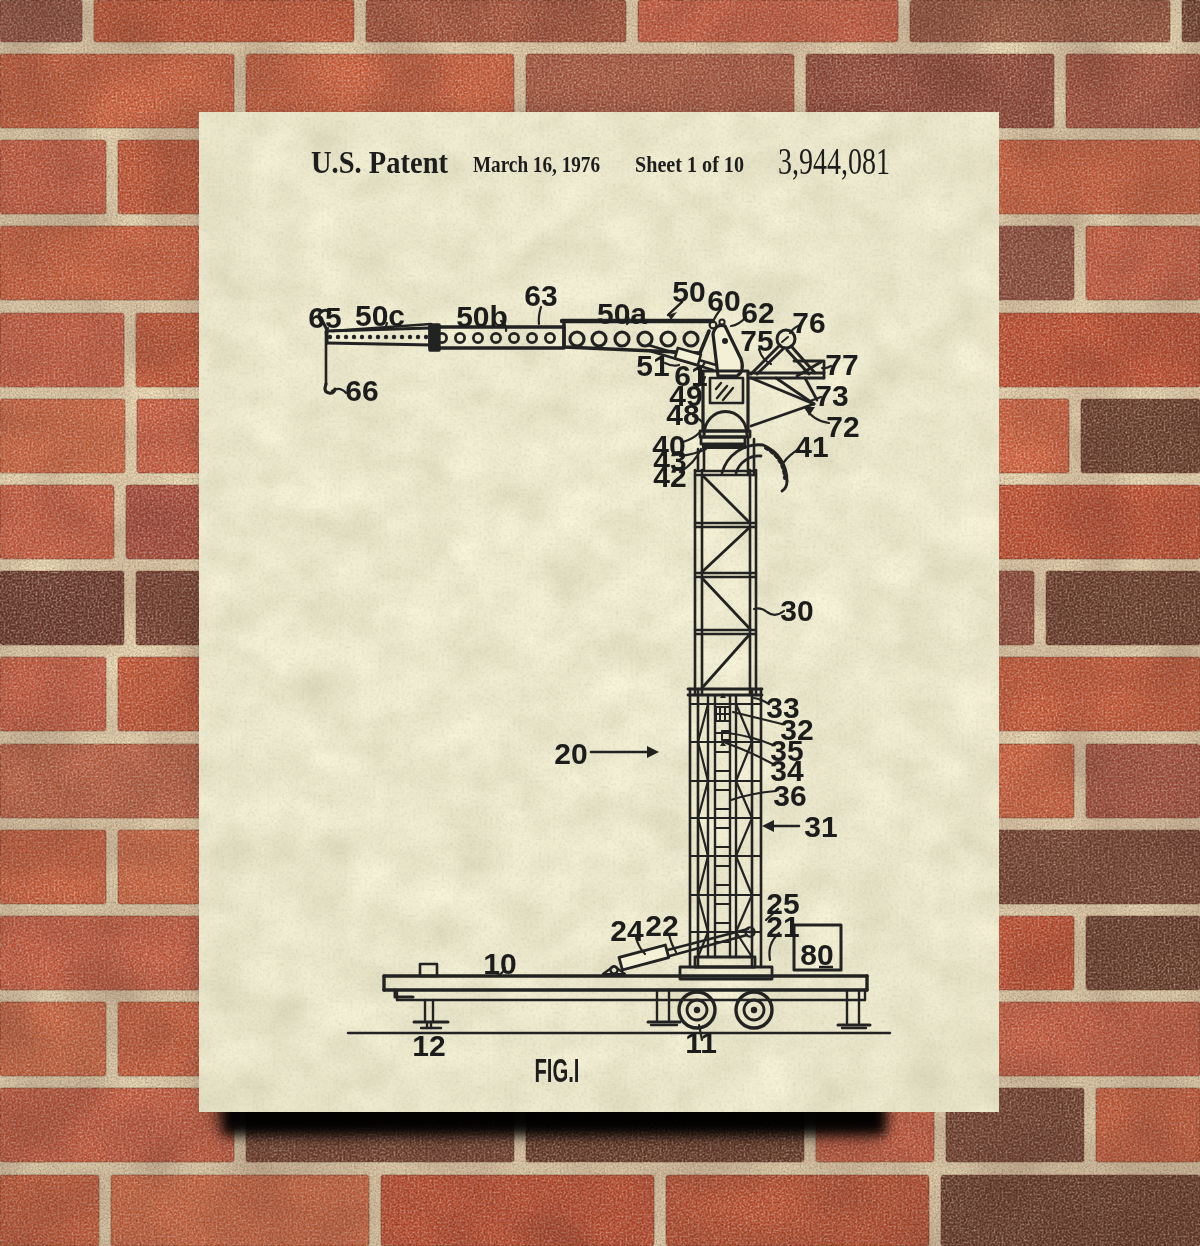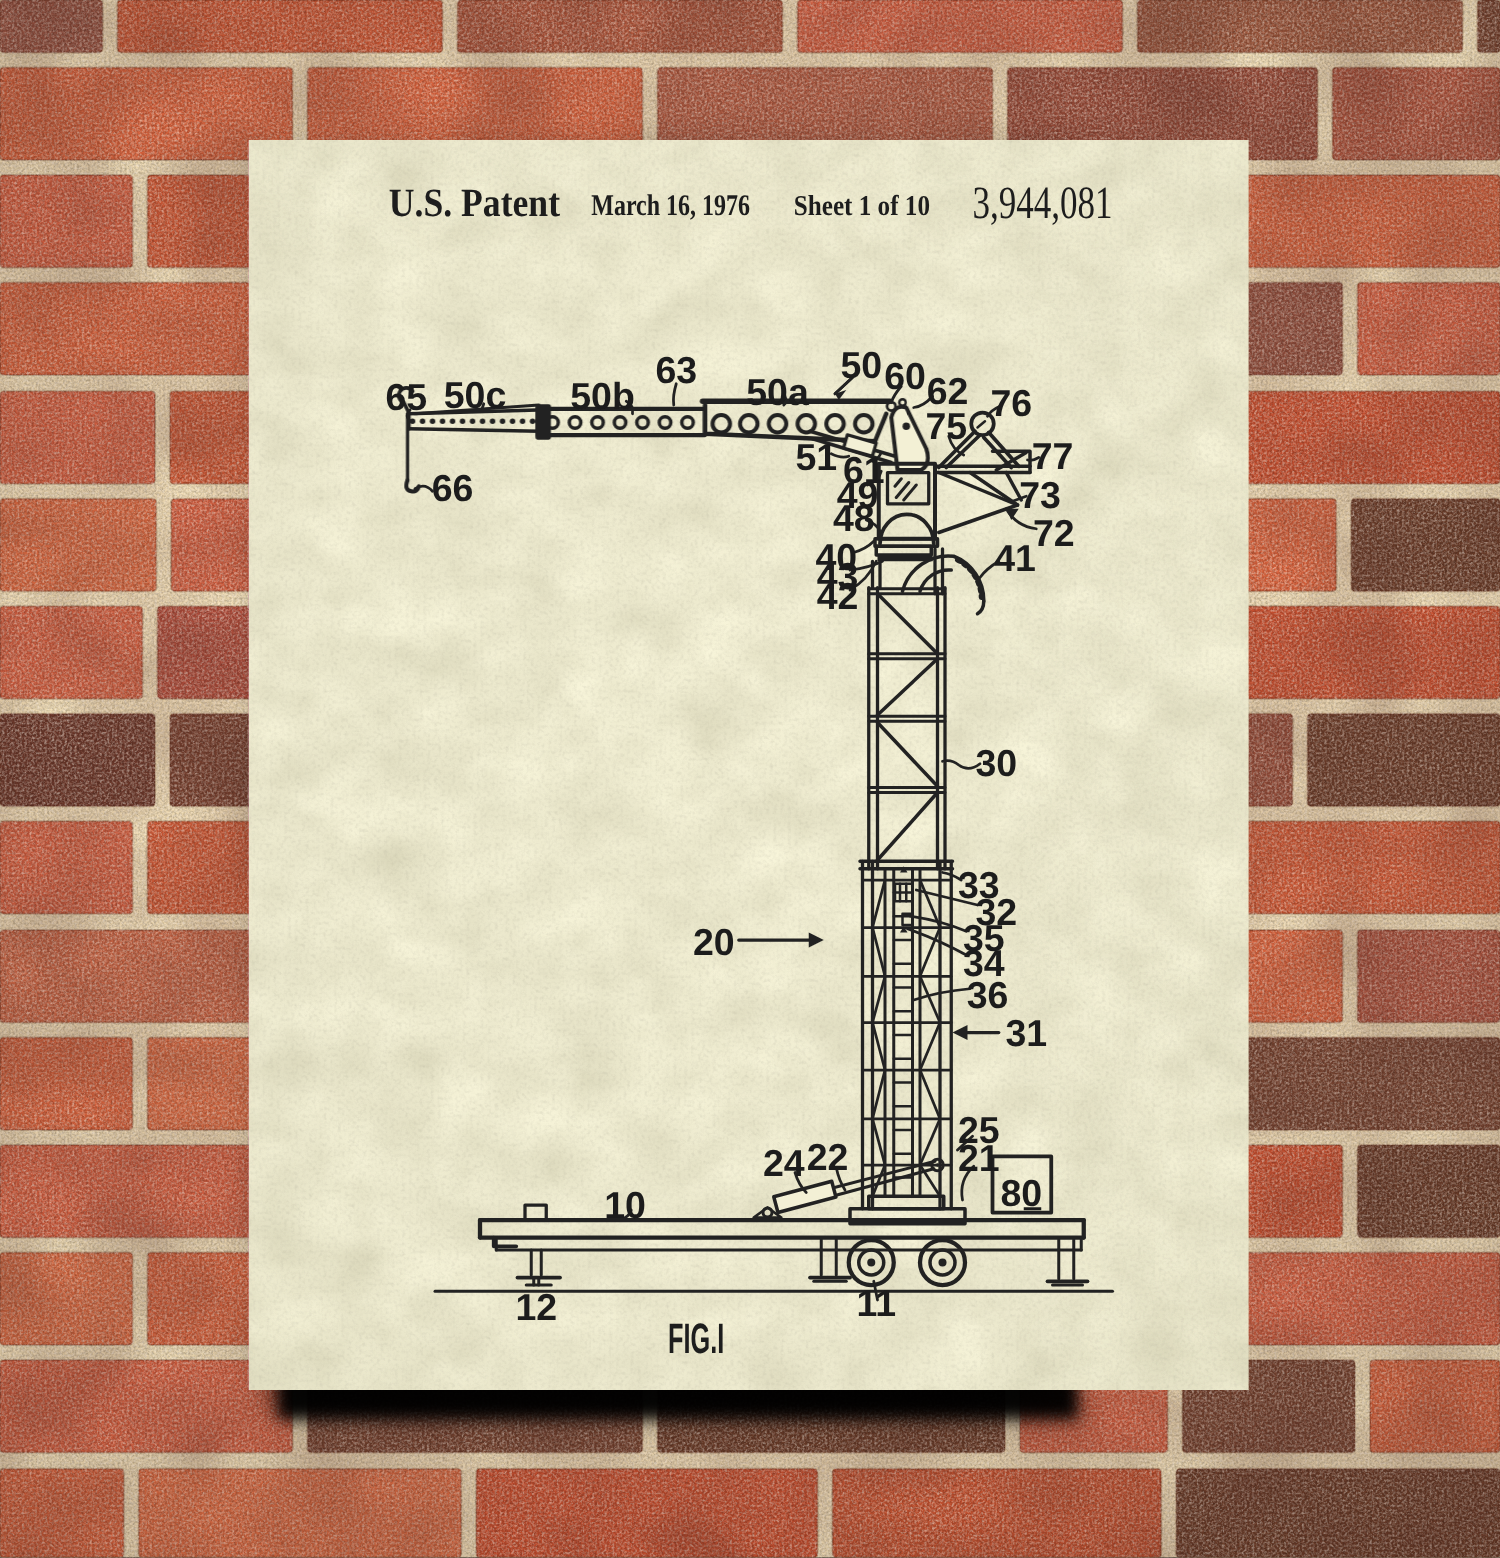--- a/index.html
+++ b/index.html
@@ -1,18 +1,18 @@
 <!DOCTYPE html>
 <html><head>
 <meta charset="utf-8">
 <style>
 html,body{margin:0;padding:0;background:#111;}
 #stage{position:relative;width:1200px;height:1246px;overflow:hidden;font-family:"Liberation Sans",sans-serif;}
-#poster{position:absolute;left:199px;top:112px;width:640px;height:1000px;background:#f9a8d4;
- box-shadow:23px 23px 11px 0 rgba(0,0,0,0.96), 15px 15px 26px 2px rgba(0,0,0,0.45);}
+#poster{position:absolute;left:199px;top:112px;width:640px;height:1000px;background:#be185d;
+ box-shadow:23px 23px 11px 0 rgba(0,0,0,0.96), 15px 15px 26px 2px rgba(0,0,0,0.45);padding-left:24px;}
 </style>
 </head>
 <body>
 <div id="stage">
 
 <svg id="wall" width="1200" height="1246" viewBox="0 0 1200 1246" style="position:absolute;left:0;top:0" xmlns="http://www.w3.org/2000/svg">
 <defs>
 <filter id="fg" x="0" y="0" width="100%" height="100%">
  <feTurbulence type="fractalNoise" baseFrequency="0.55" numOctaves="3" seed="11" stitchTiles="stitch"></feTurbulence>
  <feColorMatrix type="matrix" values="0 0 0 0 0  0 0 0 0 0  0 0 0 0 0  1.1 1.1 1.1 0 -1.25"></feColorMatrix>

